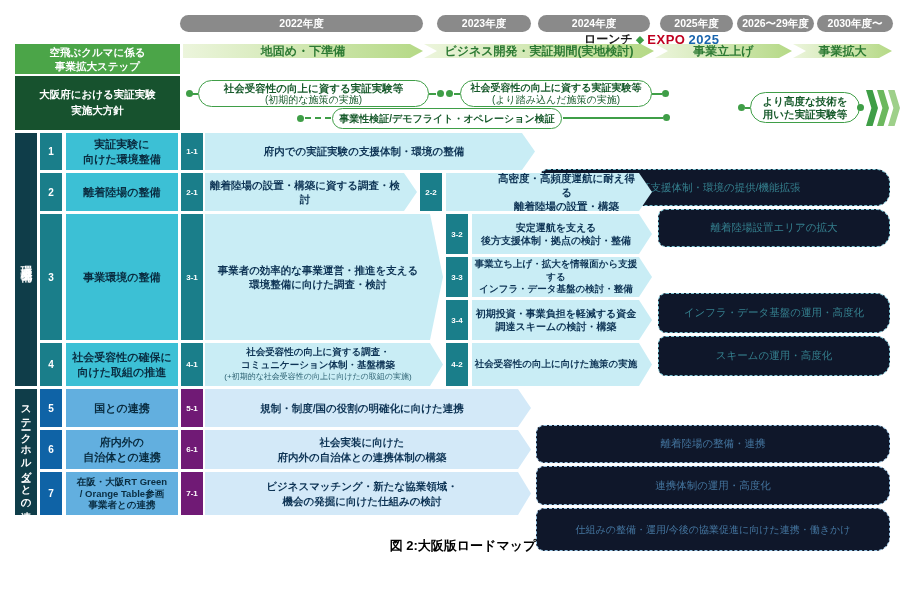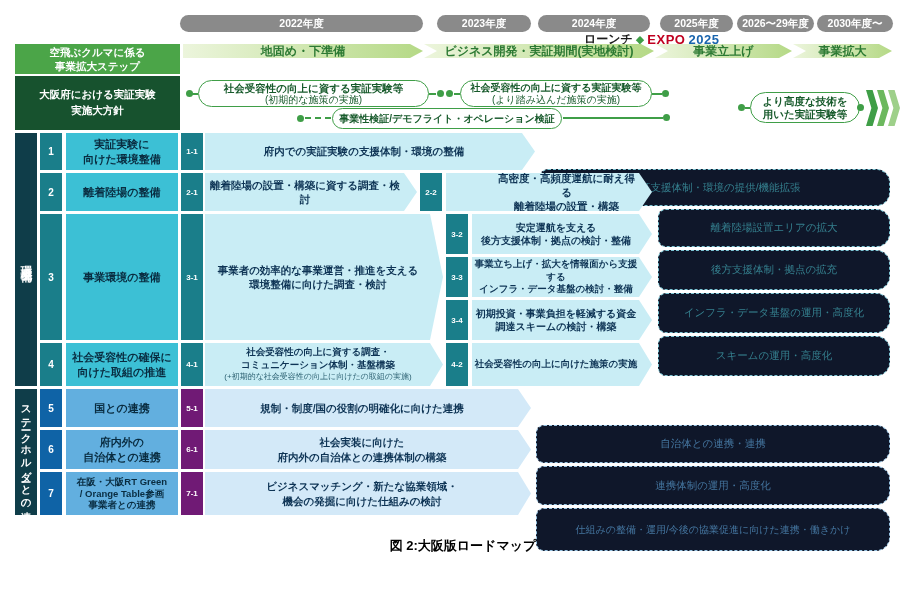--- a/index.html
+++ b/index.html
@@ -142,21 +142,20 @@
   <div class="abs future t-future ml" style="left:658px;top:173px;width:232px;height:38px;">離着陸場設置エリアの拡大</div>
 
   <div class="abs numbox t-num" style="left:40px;top:214px;width:22px;height:126px;">3</div>
   <div class="abs labelbox t-label ml" style="left:66px;top:214px;width:112px;height:126px;">事業環境の整備</div>
   <div class="abs numbox t-sub" style="left:181px;top:214px;width:22px;height:126px;">3-1</div>
   <div class="abs task t-task ml" style="left:205px;top:214px;width:238px;height:126px;">事業者の効率的な事業運営・推進を支える
 環境整備に向けた調査・検討</div>
   <div class="abs numbox t-sub" style="left:446px;top:214px;width:22px;height:40px;">3-2</div>
   <div class="abs task t-task ml" style="left:472px;top:214px;width:180px;height:40px;font-size:10px;">安定運航を支える
 後方支援体制・拠点の検討・整備</div>
-  <div class="abs future t-future ml" style="left:658px;top:214px;width:232px;height:40px;">後方支援体制・拠点の拡充</div>
   <div class="abs numbox t-sub" style="left:446px;top:257px;width:22px;height:40px;">3-3</div>
   <div class="abs task t-task ml" style="left:472px;top:257px;width:180px;height:40px;font-size:9.5px;">事業立ち上げ・拡大を情報面から支援する
 インフラ・データ基盤の検討・整備</div>
   <div class="abs future t-future ml" style="left:658px;top:257px;width:232px;height:40px;">インフラ・データ基盤の運用・高度化</div>
   <div class="abs numbox t-sub" style="left:446px;top:300px;width:22px;height:40px;">3-4</div>
   <div class="abs task t-task ml" style="left:472px;top:300px;width:180px;height:40px;font-size:10px;">初期投資・事業負担を軽減する資金
 調達スキームの検討・構築</div>
   <div class="abs future t-future ml" style="left:658px;top:300px;width:232px;height:40px;">スキームの運用・高度化</div>
 
   <div class="abs numbox t-num" style="left:40px;top:343px;width:22px;height:43px;">4</div>
@@ -168,21 +167,21 @@
 コミュニケーション体制・基盤構築</span>
     <span class="note">(+初期的な社会受容性の向上に向けたの取組の実施)</span>
   </div>
   <div class="abs numbox t-sub" style="left:446px;top:343px;width:22px;height:43px;">4-2</div>
   <div class="abs task t-task ml" style="left:472px;top:343px;width:180px;height:43px;font-size:9.5px;">社会受容性の向上に向けた施策の実施</div>
 
   <div class="abs numbox b-num" style="left:40px;top:389px;width:22px;height:38px;">5</div>
   <div class="abs labelbox b-label ml" style="left:66px;top:389px;width:112px;height:38px;">国との連携</div>
   <div class="abs numbox b-sub" style="left:181px;top:389px;width:22px;height:38px;">5-1</div>
   <div class="abs task b-task ml" style="left:205px;top:389px;width:326px;height:38px;">規制・制度/国の役割の明確化に向けた連携</div>
-  <div class="abs future b-future ml" style="left:536px;top:389px;width:354px;height:38px;">自治体との連携・連携</div>
+  <div class="abs future b-future ml" style="left:536px;top:389px;width:354px;height:38px;">離着陸場の整備・連携</div>
 
   <div class="abs numbox b-num" style="left:40px;top:430px;width:22px;height:39px;">6</div>
   <div class="abs labelbox b-label ml" style="left:66px;top:430px;width:112px;height:39px;">府内外の
 自治体との連携</div>
   <div class="abs numbox b-sub" style="left:181px;top:430px;width:22px;height:39px;">6-1</div>
   <div class="abs task b-task ml" style="left:205px;top:430px;width:326px;height:39px;">社会実装に向けた
 府内外の自治体との連携体制の構築</div>
   <div class="abs future b-future ml" style="left:536px;top:430px;width:354px;height:39px;">連携体制の運用・高度化</div>
 
   <div class="abs numbox b-num" style="left:40px;top:472px;width:22px;height:43px;">7</div>

